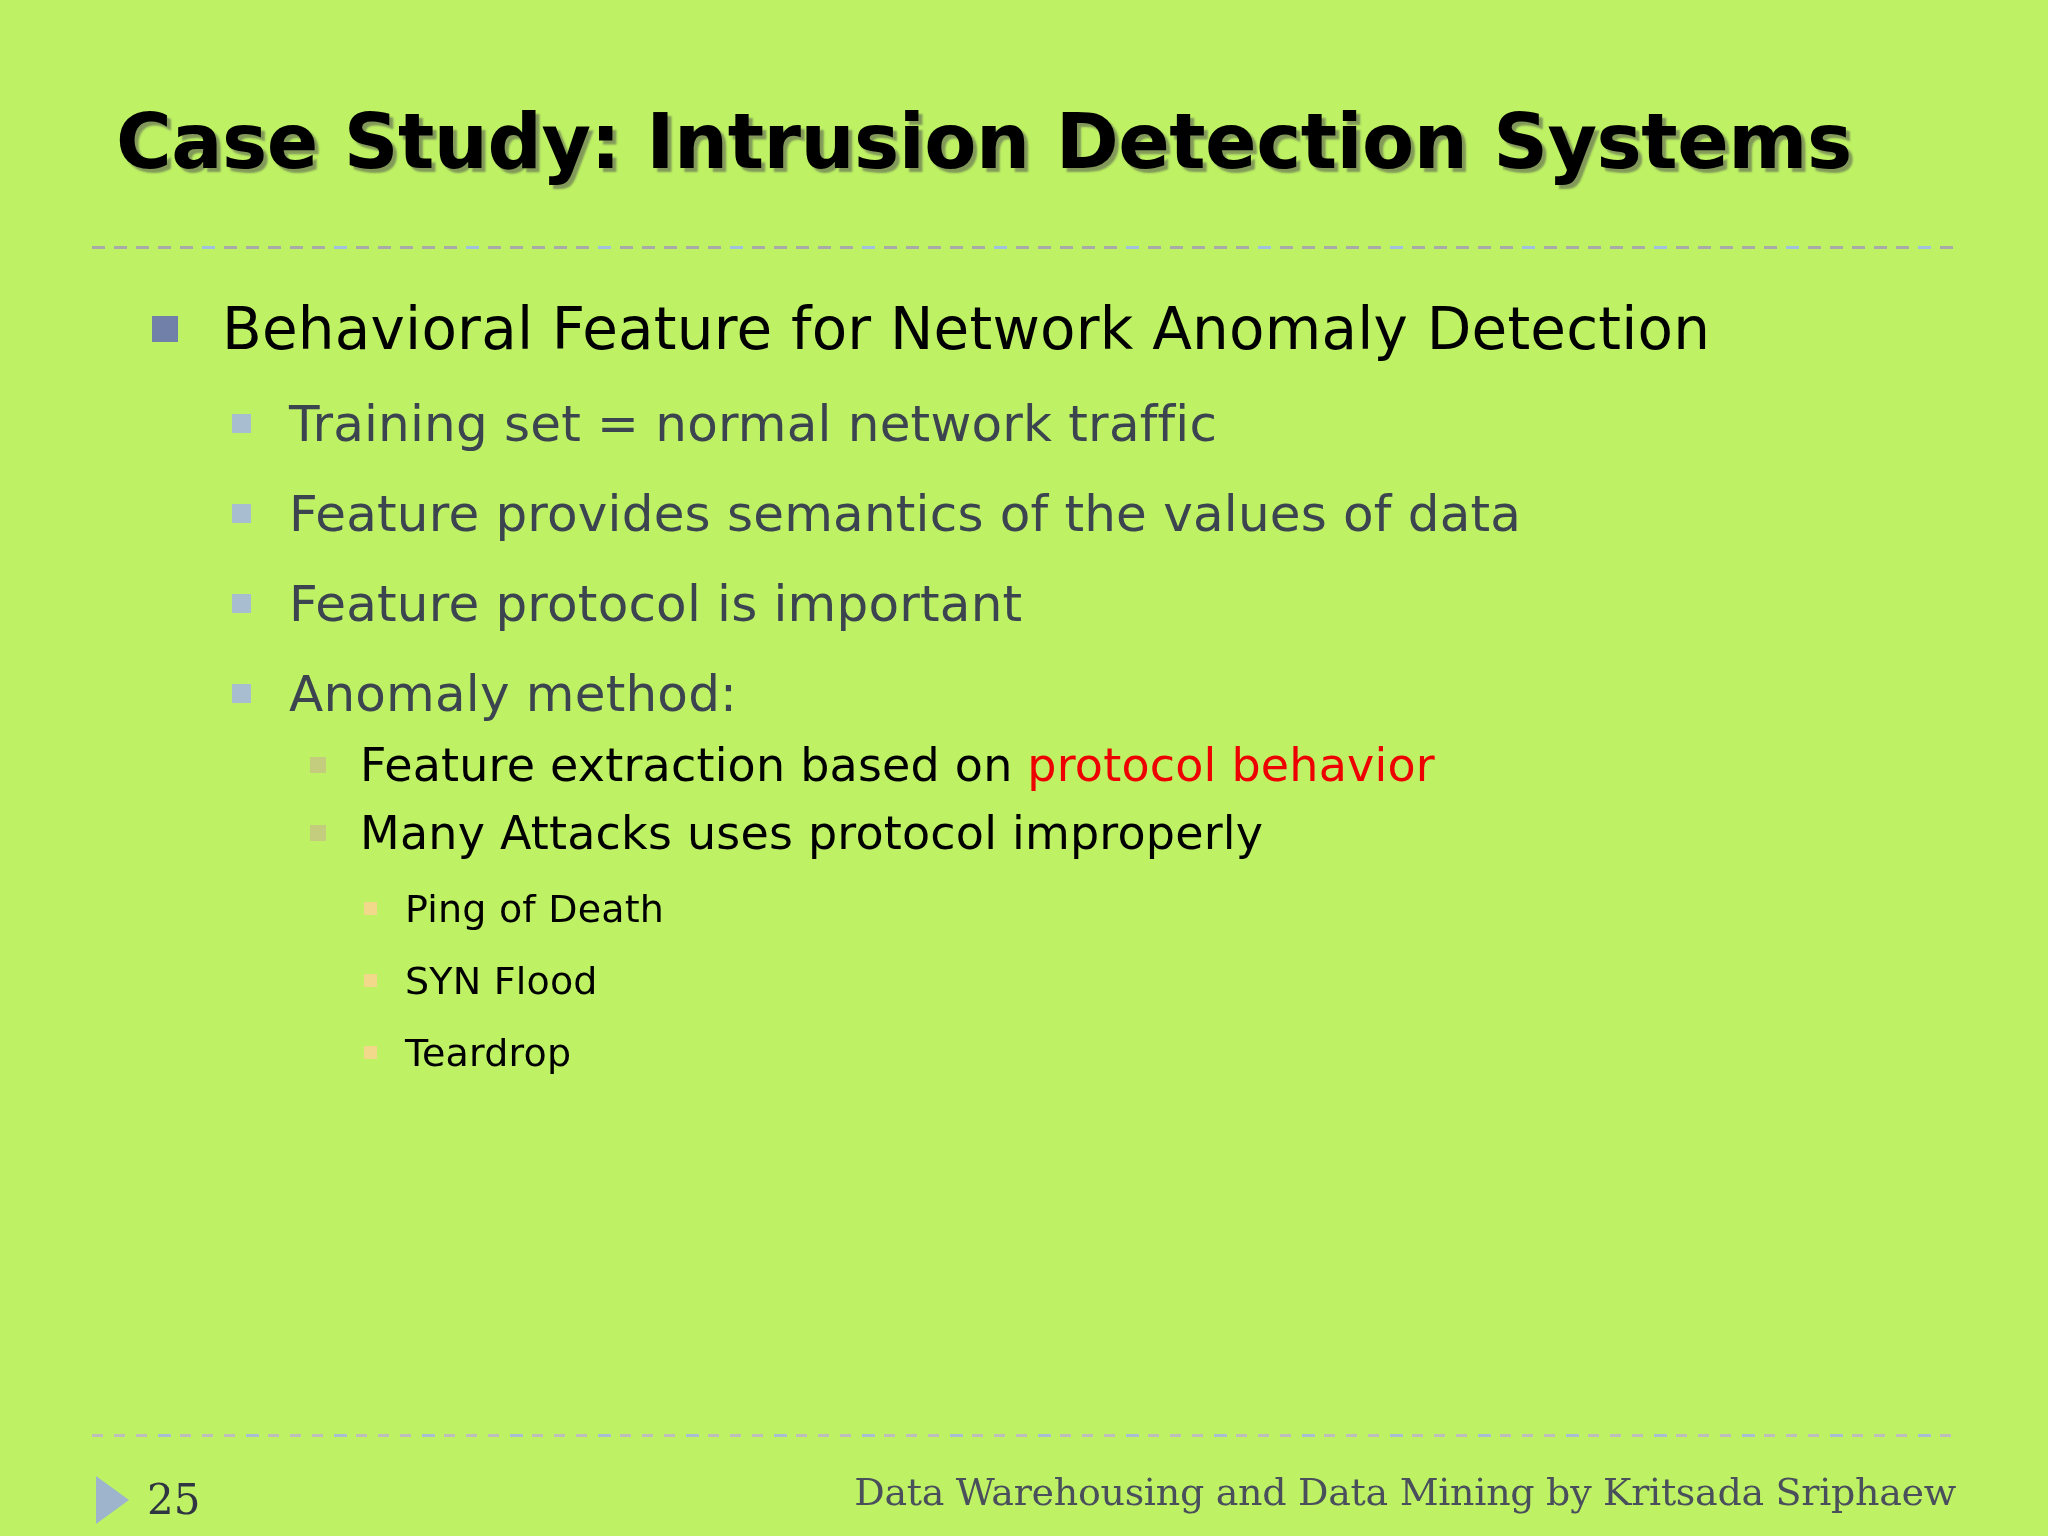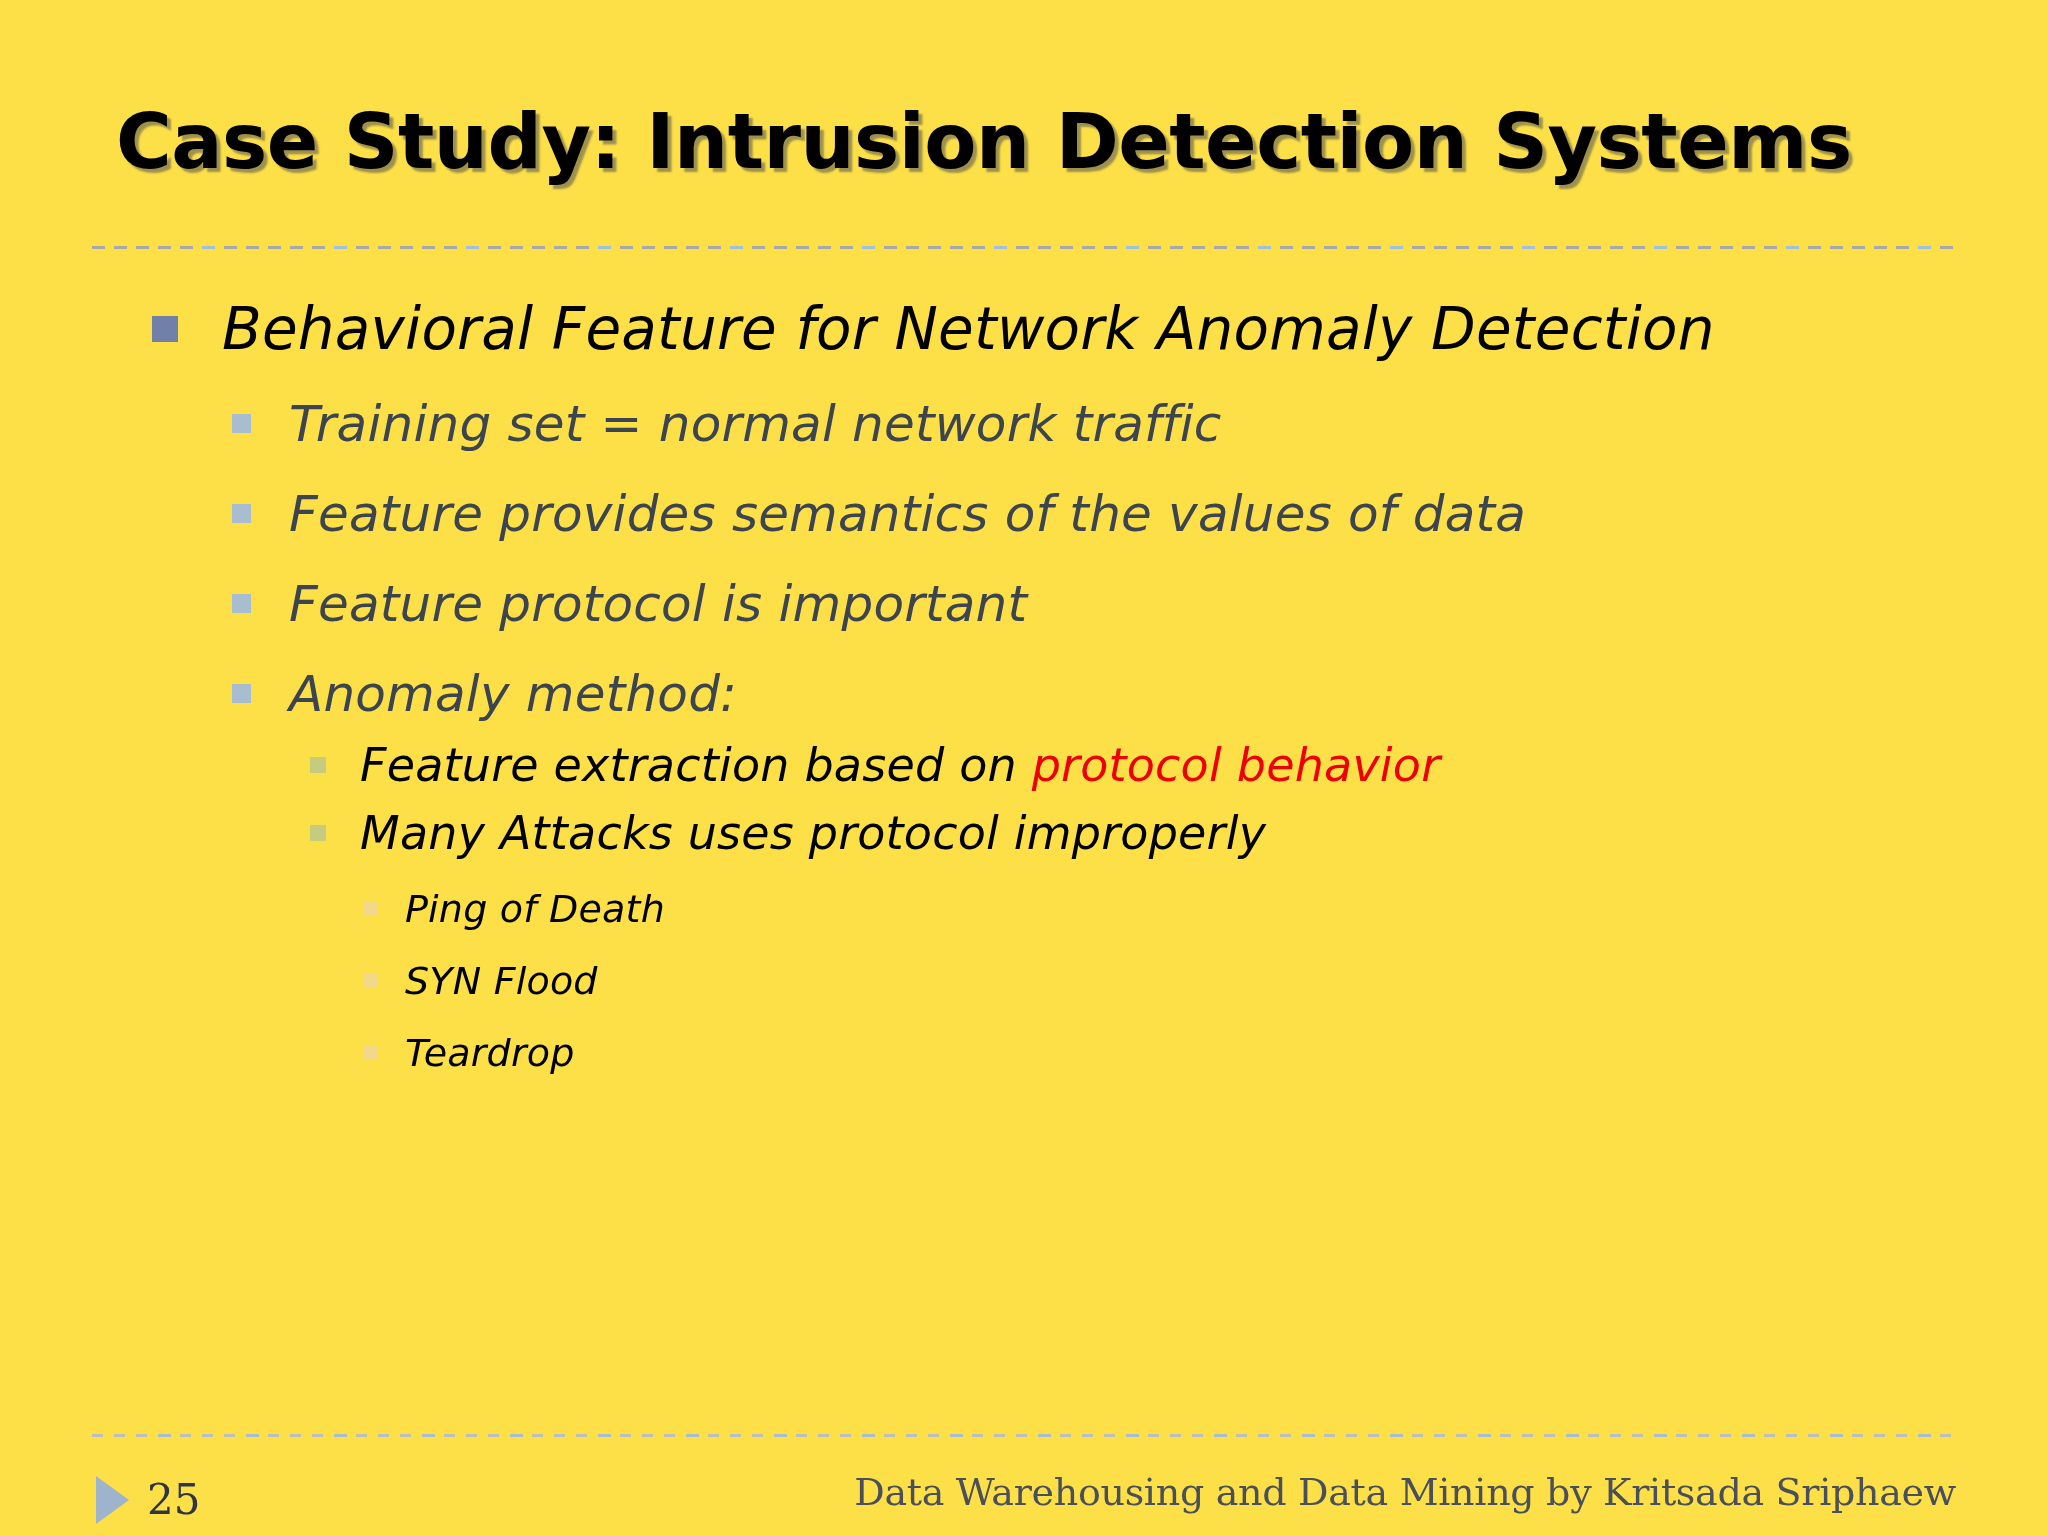--- a/index.html
+++ b/index.html
@@ -11,21 +11,21 @@
     width: 2048px;
     height: 1536px;
     font-family: "DejaVu Sans", sans-serif;
     overflow: hidden;
     position: relative;
   }
 
   .slide {
     position: absolute;
     inset: 0;
-    background: #fde047;
+    background: #bef264;
     display: flex;
     flex-direction: column;
   }
 
   
   .title-zone {
     position: absolute;
     left: 0;
     top: 96px;
     width: 2048px;
@@ -98,21 +98,20 @@
     white-space: nowrap;
   }
 
   .marker {
     flex: 0 0 auto;
     display: inline-block;
   }
   .btext {
     flex: 0 0 auto;
     display: inline-block;
-    font-style: italic;
   }
 
   
   .lvl1 { margin-left: 152px; margin-top: 6px; }
   .lvl1 .marker {
     width: 26px; height: 26px;
     background: #7180a8;
     margin-top: 24px;
     margin-right: 44px;
   }

